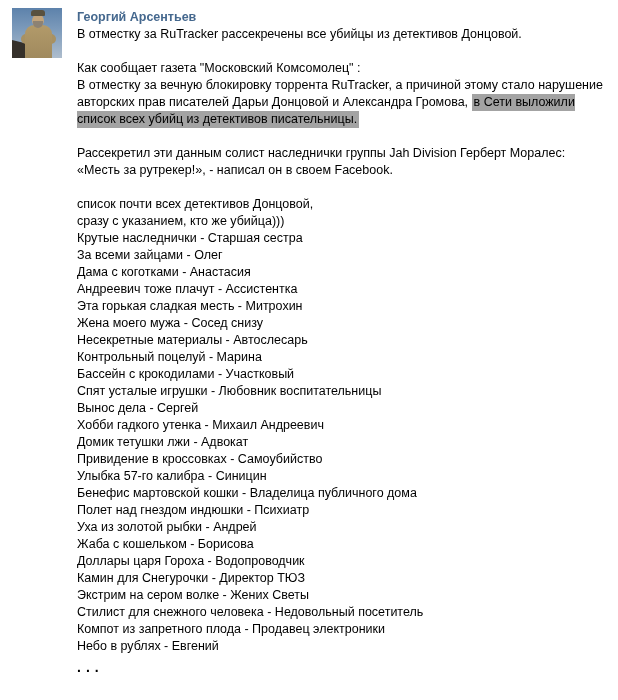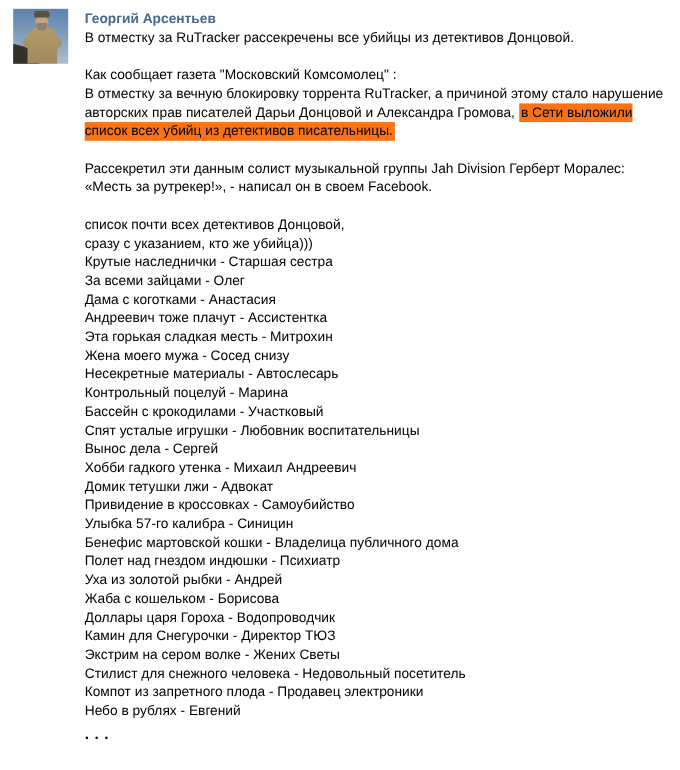--- a/index.html
+++ b/index.html
@@ -68,21 +68,21 @@
   .author-name {
     display: inline-block;
     color: #45688e;
     font-weight: bold;
     text-decoration: none;
     cursor: pointer;
   }
   .txt { width: 527px; margin: 0; }
   .gap { height: 17px; }
   .hl {
-    background-color: #f97316;
+    background-color: #a3a3a3;
     padding: 1px 2px 2px 2px;
   }
   .book-row { white-space: nowrap; }
   .ellipsis {
     font-weight: bold;
     font-size: 14px;
     letter-spacing: 5px;
     margin-top: 4px;
   }
 </style>
@@ -109,21 +109,21 @@
   <div class="gap"></div>
 
   <div class="txt">
     <span>Как сообщает газета "Московский Комсомолец" :</span><br>
     <span>В отместку за вечную блокировку торрента RuTracker, а причиной этому стало нарушение авторских прав писателей Дарьи Донцовой и Александра Громова, </span><span class="hl">в Сети выложили список всех убийц из детективов писательницы.</span>
   </div>
 
   <div class="gap"></div>
 
   <div class="txt">
-    <span>Рассекретил эти данным солист музыкальной группы Jah Division Герберт Моралес: «Месть за рутрекер!», - написал он в своем Facebook.</span>
+    <span>Рассекретил эти данным солист наследнички группы Jah Division Герберт Моралес: «Месть за рутрекер!», - написал он в своем Facebook.</span>
   </div>
 
   <div class="gap"></div>
 
   <div class="txt">
     <span>список почти всех детективов Донцовой,</span>
   </div>
   <div class="txt">
     <span>сразу с указанием, кто же убийца)))</span>
   </div>

